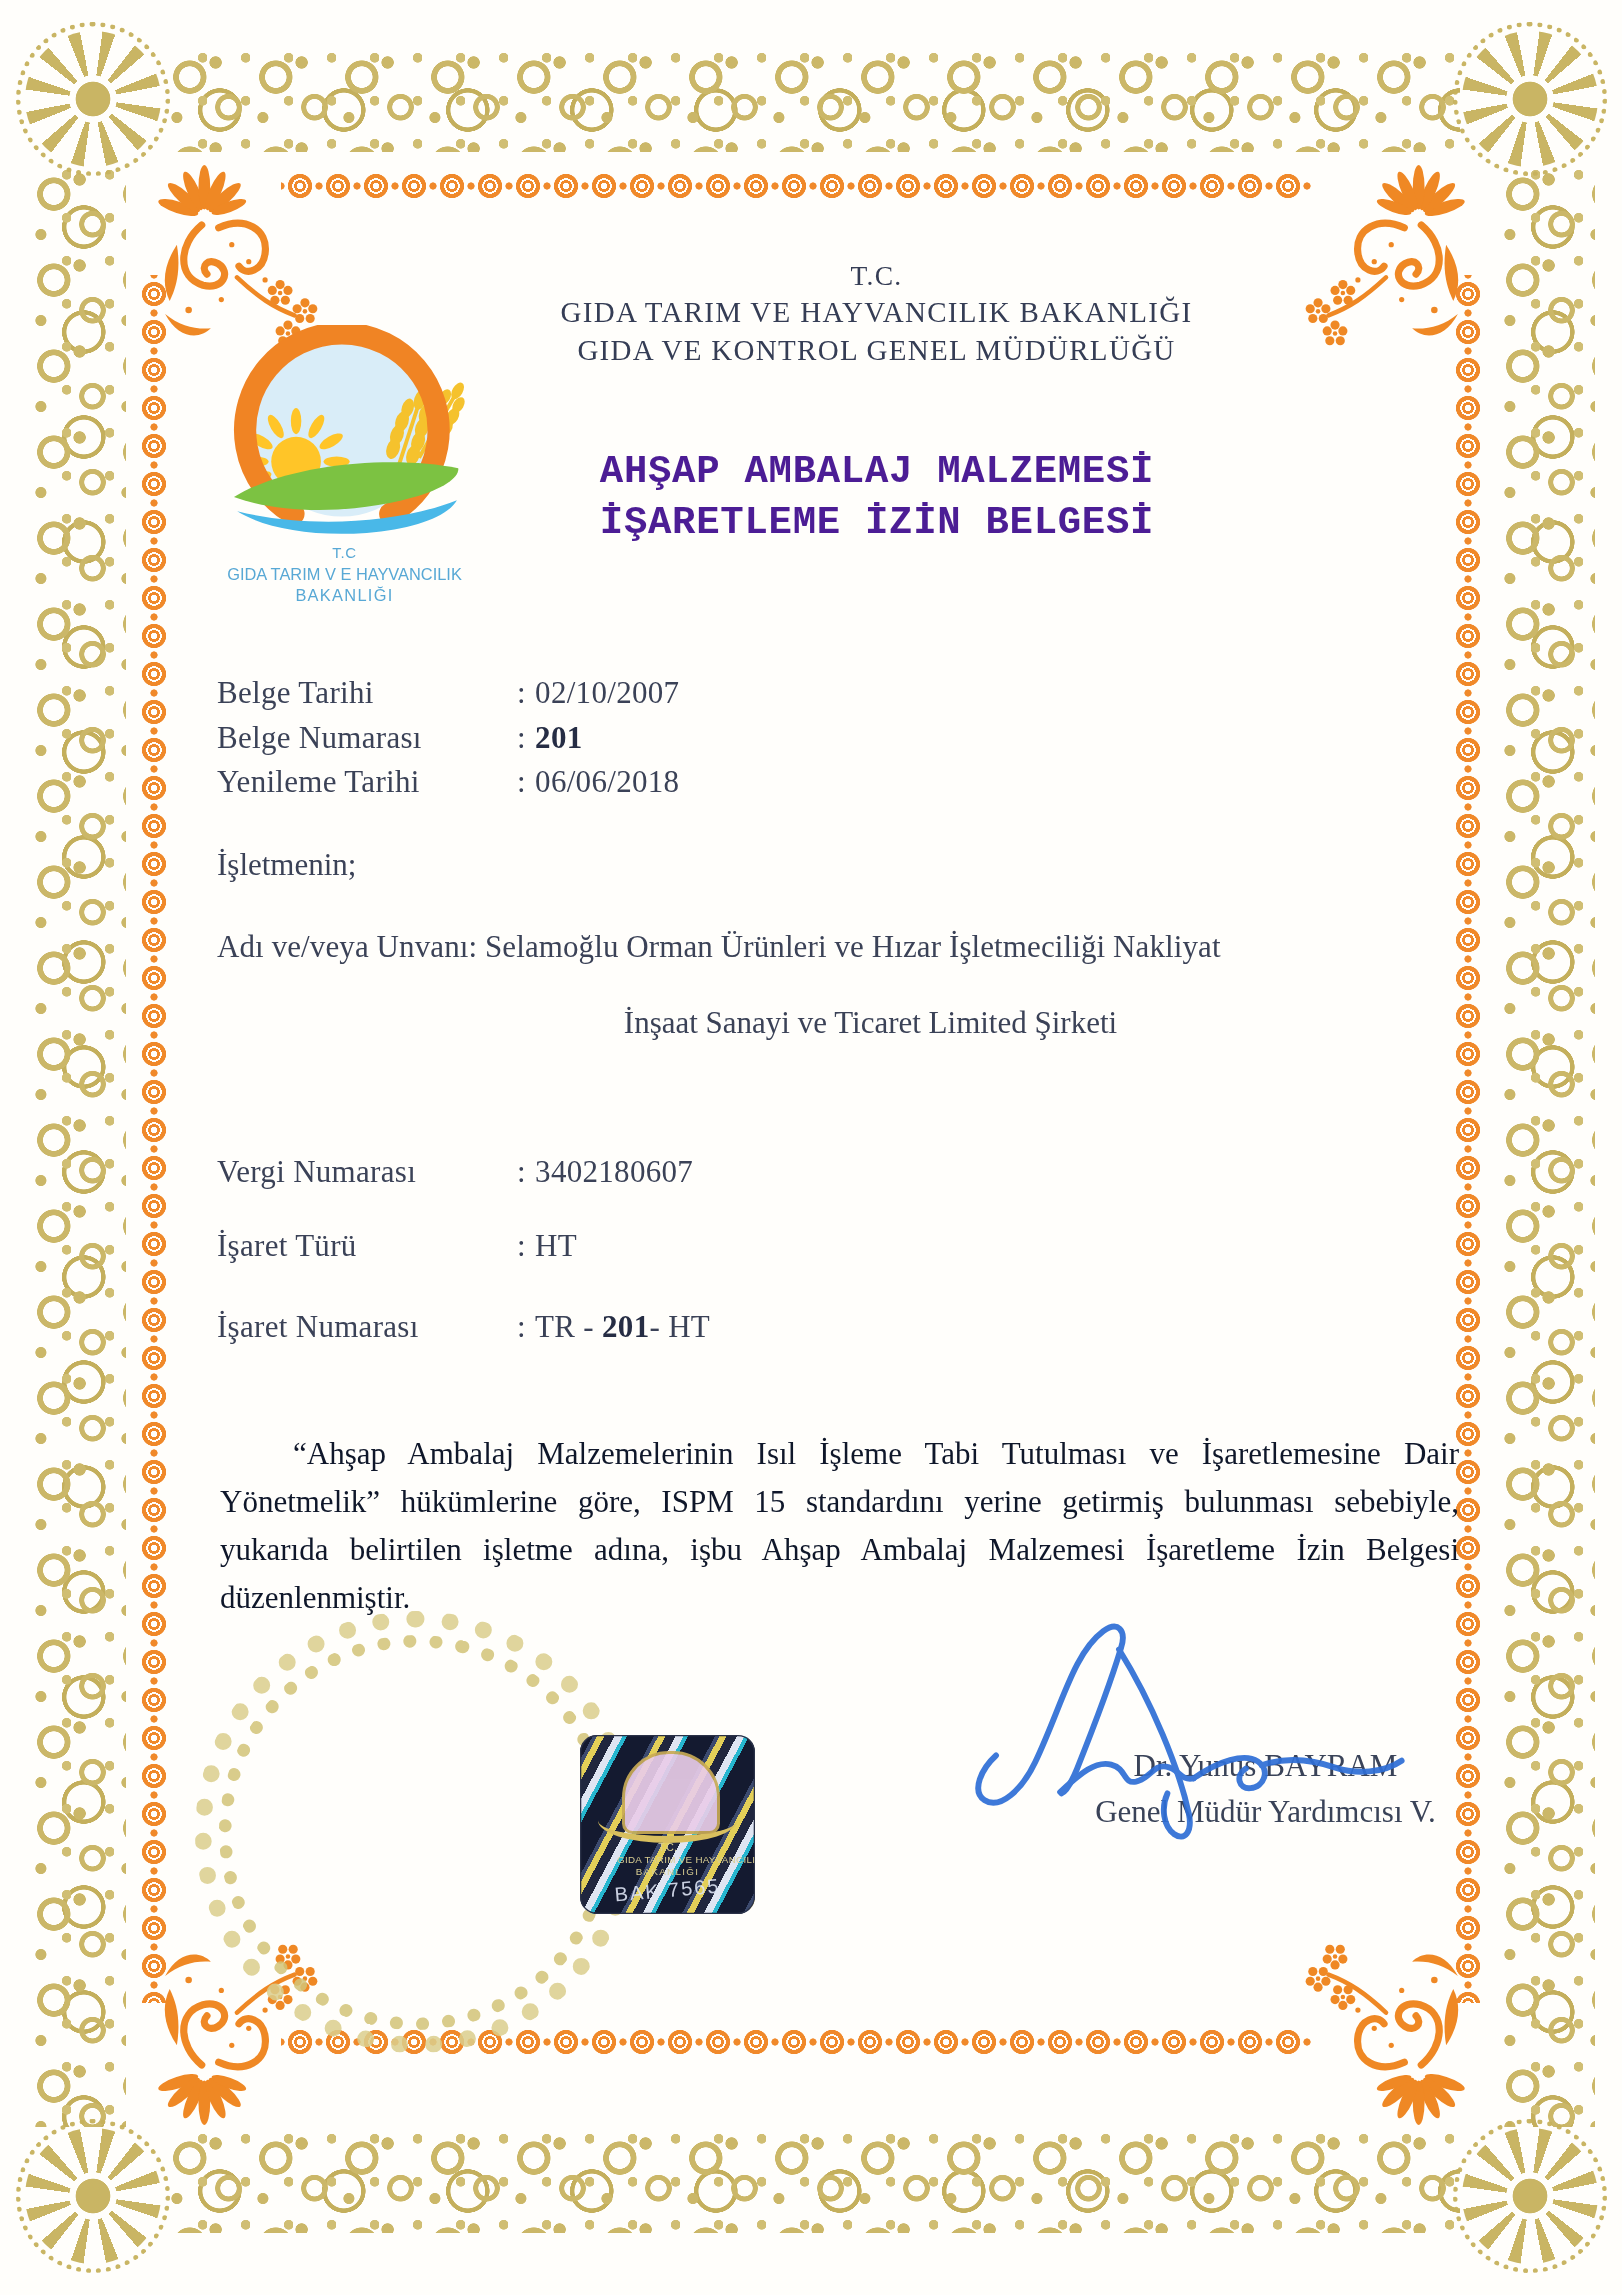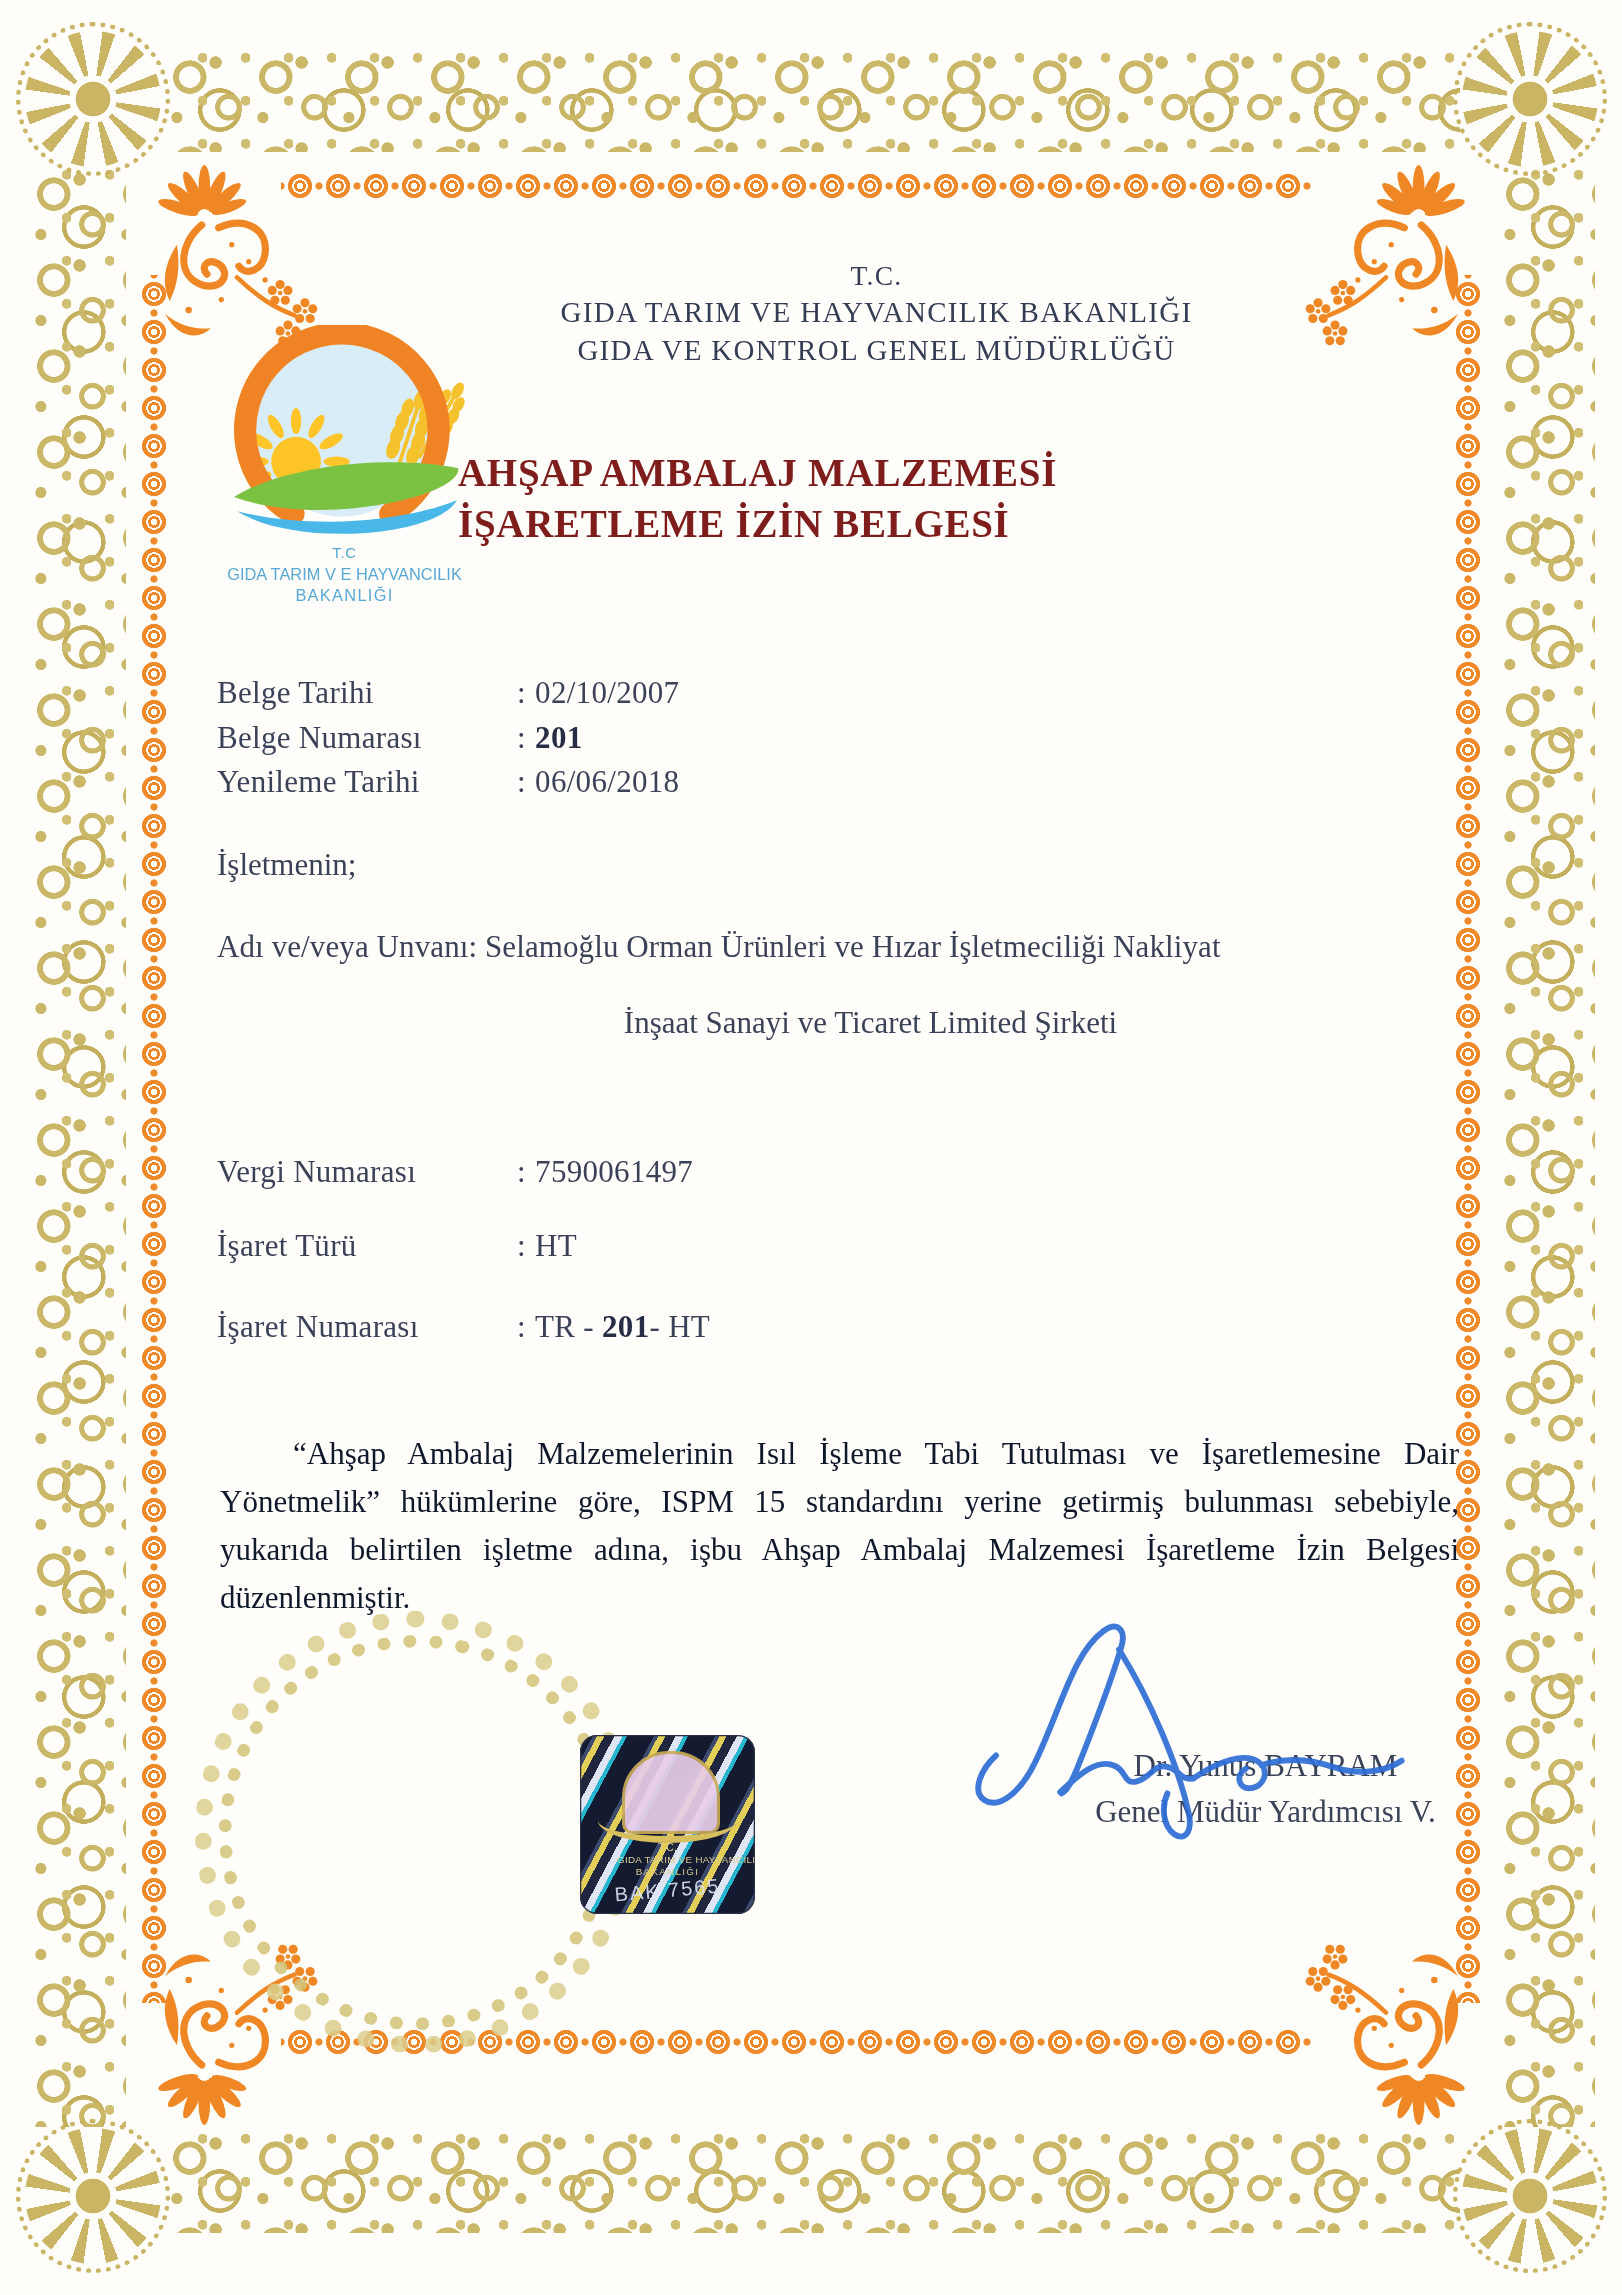--- a/index.html
+++ b/index.html
@@ -66,22 +66,22 @@
   .fl-tl{left:139px;top:165px;}
   .fl-tr{left:1288px;top:165px;transform:scaleX(-1);}
   .fl-bl{left:139px;top:1929px;transform:scaleY(-1);}
   .fl-br{left:1288px;top:1929px;transform:scale(-1,-1);}
 
   
   .ministry{position:absolute;left:497px;width:759px;text-align:center;color:#353d55;}
   .ministry-tc{top:260px;font-size:27.5px;letter-spacing:1.3px;}
   .ministry-l2{top:296px;font-size:29px;letter-spacing:1.3px;}
   .ministry-l3{top:334px;font-size:29px;letter-spacing:1.3px;}
-  .doc-title{position:absolute;left:458px;width:838px;
-    font-weight:bold;font-size:39px;letter-spacing:0.7px;color:#7f1d1d;}
+  .doc-title{position:absolute;left:458px;width:838px;text-align:center;
+    font-weight:bold;font-size:39px;letter-spacing:0.7px;color:#4c1d95;font-family:Liberation Mono, monospace;}
   .title-1{top:450px;}
   .title-2{top:501px;}
 
   
   .logo-emblem{position:absolute;left:198px;top:325px;width:289px;height:217px;}
   .logo-caption{position:absolute;left:204px;top:542px;width:281px;text-align:center;
     font-family:"Liberation Sans","DejaVu Sans",sans-serif;color:#58a8d5;line-height:21.6px;}
   .logo-caption .lc1{font-size:15px;letter-spacing:0.7px;}
   .logo-caption .lc2{font-size:16.4px;letter-spacing:0px;}
   .logo-caption .lc3{font-size:16.4px;letter-spacing:1.3px;}
@@ -273,21 +273,21 @@
   </div>
   <div class="field-row" style="top:764px">
     <span class="f-label">Yenileme Tarihi</span><span class="f-colon">:</span><span>06/06/2018</span>
   </div>
 
   <div class="owner-intro">İşletmenin;</div>
   <div class="owner-line1">Adı ve/veya Unvanı: Selamoğlu Orman Ürünleri ve Hızar İşletmeciliği Nakliyat</div>
   <div class="owner-line2">İnşaat Sanayi ve Ticaret Limited Şirketi</div>
 
   <div class="field-row" style="top:1154px">
-    <span class="f-label">Vergi Numarası</span><span class="f-colon">:</span><span>7590061497</span>
+    <span class="f-label">Vergi Numarası</span><span class="f-colon">:</span><span>3402180607</span>
   </div>
   <div class="field-row" style="top:1228px">
     <span class="f-label">İşaret Türü</span><span class="f-colon">:</span><span>HT</span>
   </div>
   <div class="field-row" style="top:1309px">
     <span class="f-label">İşaret Numarası</span><span class="f-colon">:</span><span>TR - </span><span class="bold">201</span><span>- HT</span>
   </div>
 
   <div class="body-par">“Ahşap Ambalaj Malzemelerinin Isıl İşleme Tabi Tutulması ve İşaretlemesine Dair Yönetmelik” hükümlerine göre, ISPM 15 standardını yerine getirmiş bulunması sebebiyle, yukarıda belirtilen işletme adına, işbu Ahşap Ambalaj Malzemesi İşaretleme İzin Belgesi düzenlenmiştir.</div>
 

